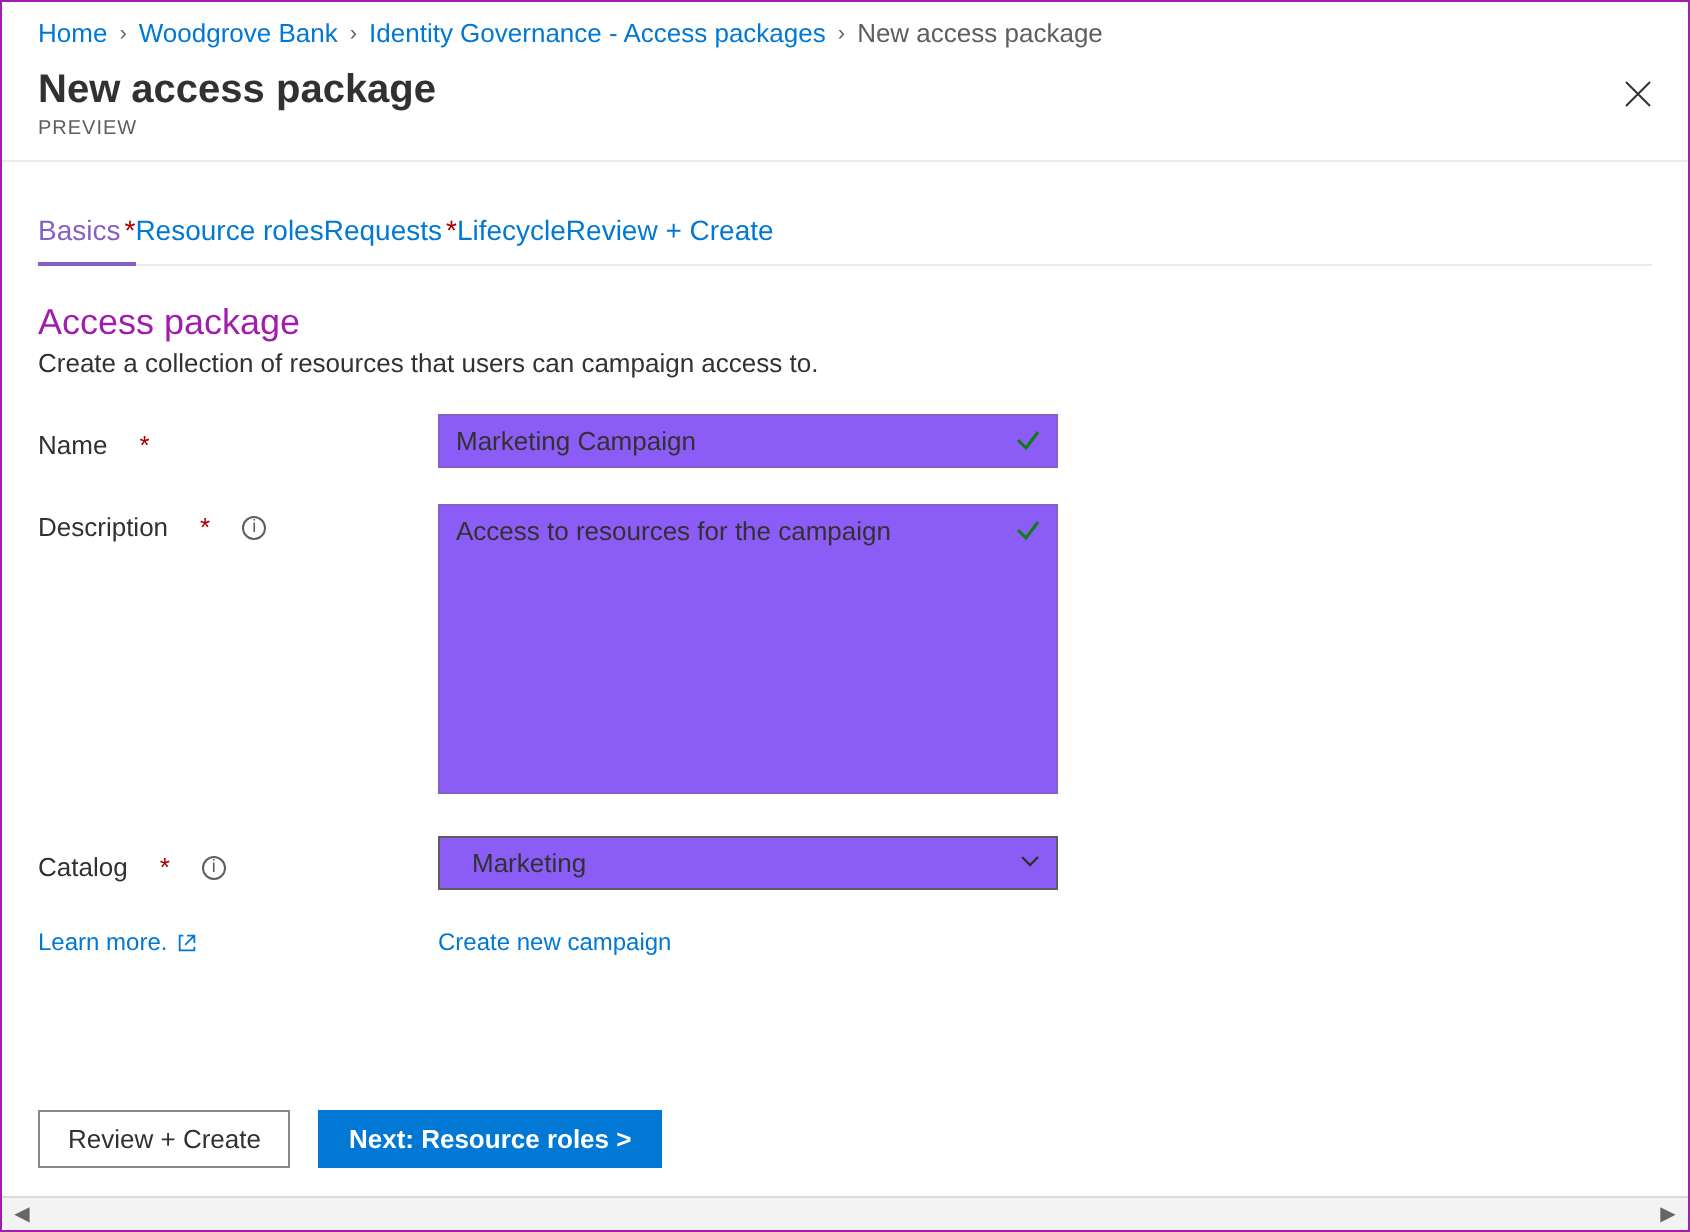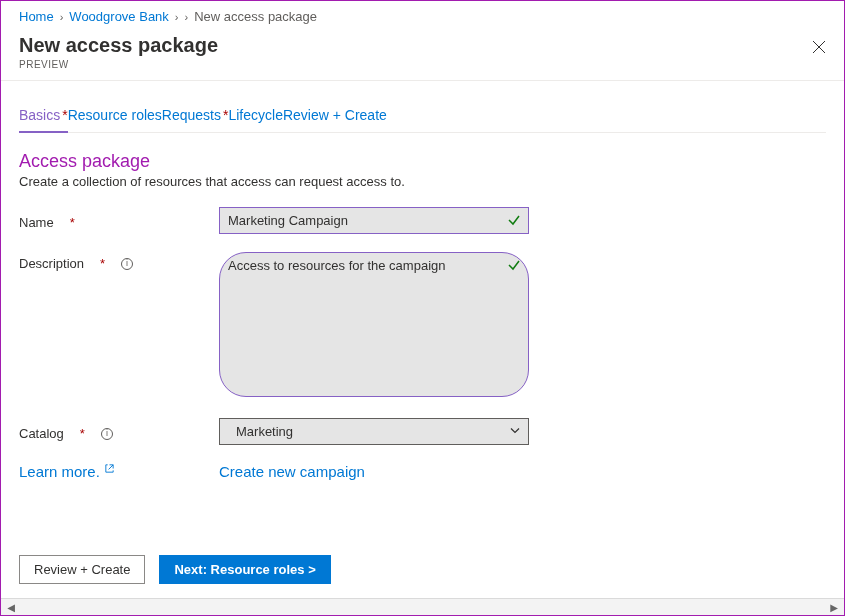--- a/index.html
+++ b/index.html
@@ -135,24 +135,24 @@
     position: relative;
   }
   .text-input, .select-input, .textarea-input {
     width: 100%;
     font-family: inherit;
     font-size: 13px;
     padding: 5px 28px 5px 8px;
     border: 1px solid #8661c5;
     color: #323130;
     outline: none;
-    background: #e5e5e5;
+    background: #8b5cf6;
     resize: none;
   }
-  .textarea-input { height: 145px; border-radius: 27px; }
+  .textarea-input { height: 145px; }
   .select-input {
     border: 1px solid #605e5c;
     appearance: none;
     padding-right: 28px;
     cursor: pointer;
     padding-left: 16px;
   }
   .valid-check {
     position: absolute;
     right: 8px;
@@ -169,25 +169,25 @@
     color: #323130;
   }
 
   .link-row {
     display: flex;
     margin-top: 2px;
   }
   .link-row .col1 { width: 200px; }
   .link {
     color: #0078d4;
-    font-size: 15px;
+    font-size: 12px;
     text-decoration: none;
     cursor: pointer;
     display: inline-flex;
-    align-items: flex-start;
+    align-items: center;
     gap: 4px;
   }
 
   
   .footer {
     padding: 14px 18px;
     display: flex;
     gap: 14px;
   }
   .btn {
@@ -225,20 +225,21 @@
 </head>
 <body>
 
 <div class="container">
 
   <div class="breadcrumb">
     <a>Home</a>
     <span class="sep">›</span>
     <a>Woodgrove Bank</a>
     <span class="sep">›</span>
+    <a>Identity Governance - Access packages</a>
     <span class="sep">›</span>
     <span class="current">New access package</span>
   </div>
 
   <div class="header">
     <h1>New access package</h1>
     <div class="preview">PREVIEW</div>
     <div class="close-btn">
       <svg width="14" height="14" viewBox="0 0 14 14">
           <path d="M1 1 L13 13 M13 1 L1 13" stroke="#323130" stroke-width="1"></path>
@@ -260,21 +261,21 @@
       </div>
       <div class="tab">
         <span>Lifecycle</span>
       </div>
       <div class="tab">
         <span>Review + Create</span>
       </div>
     </div>
 
     <h2 class="section-title">Access package</h2>
-    <div class="section-sub">Create a collection of resources that access can request access to.</div>
+    <div class="section-sub">Create a collection of resources that users can campaign access to.</div>
 
     <div class="form-row align-center">
       <div class="form-label">
         <span>Name</span>
         <span class="star">*</span>
       </div>
       <div class="form-control">
         <input class="text-input" type="text" value="Marketing Campaign" style="">
         <span class="valid-check">
           <svg width="14" height="14" viewBox="0 0 14 14">

